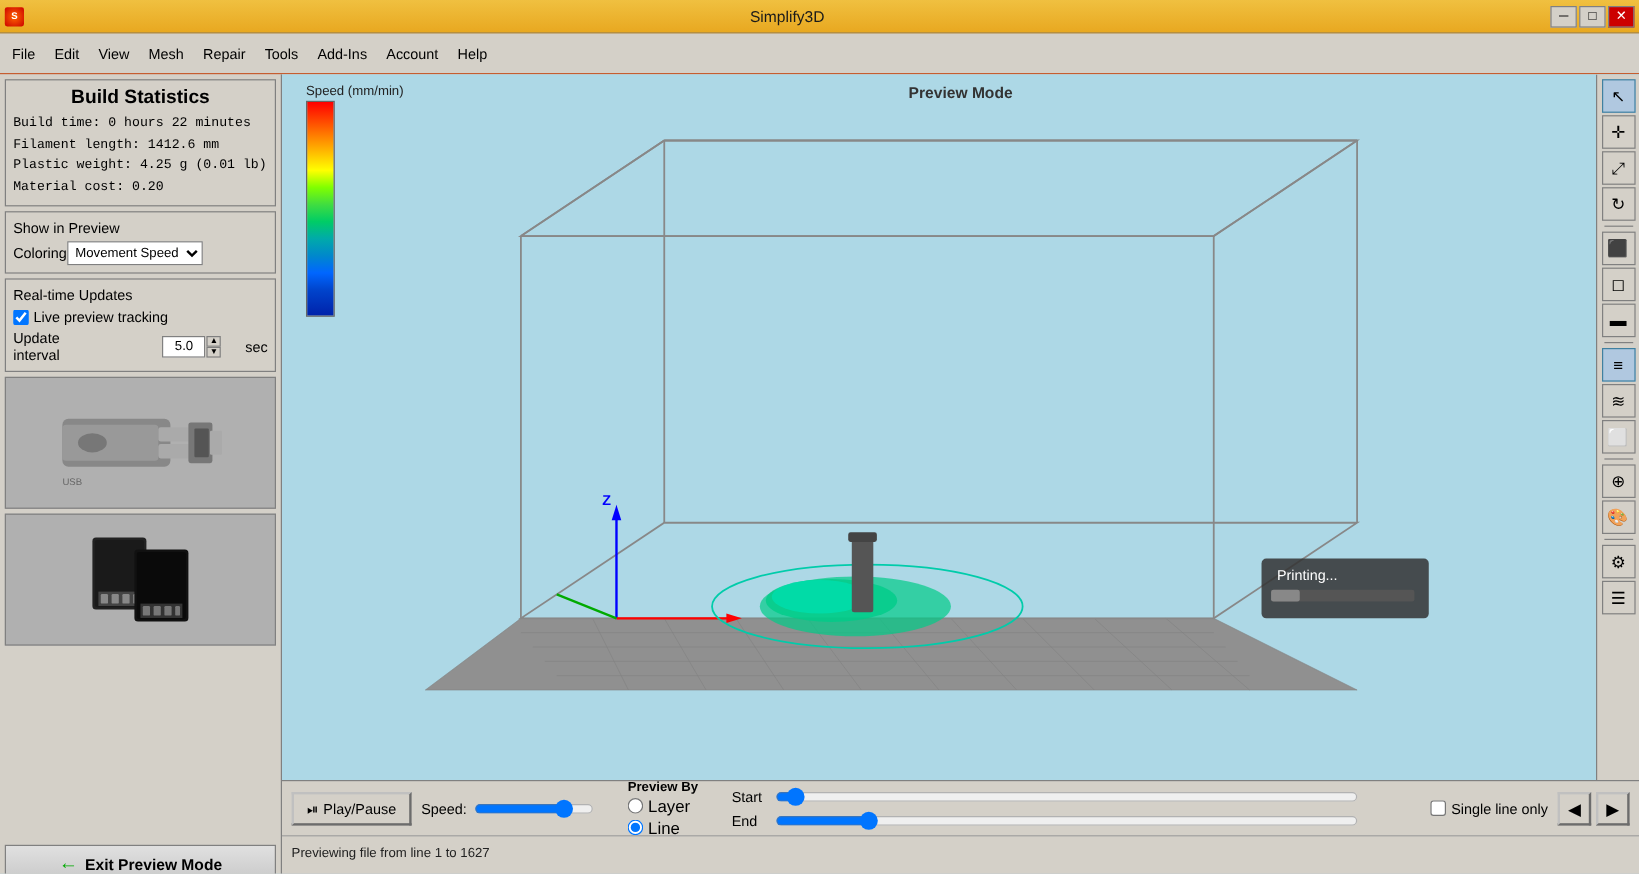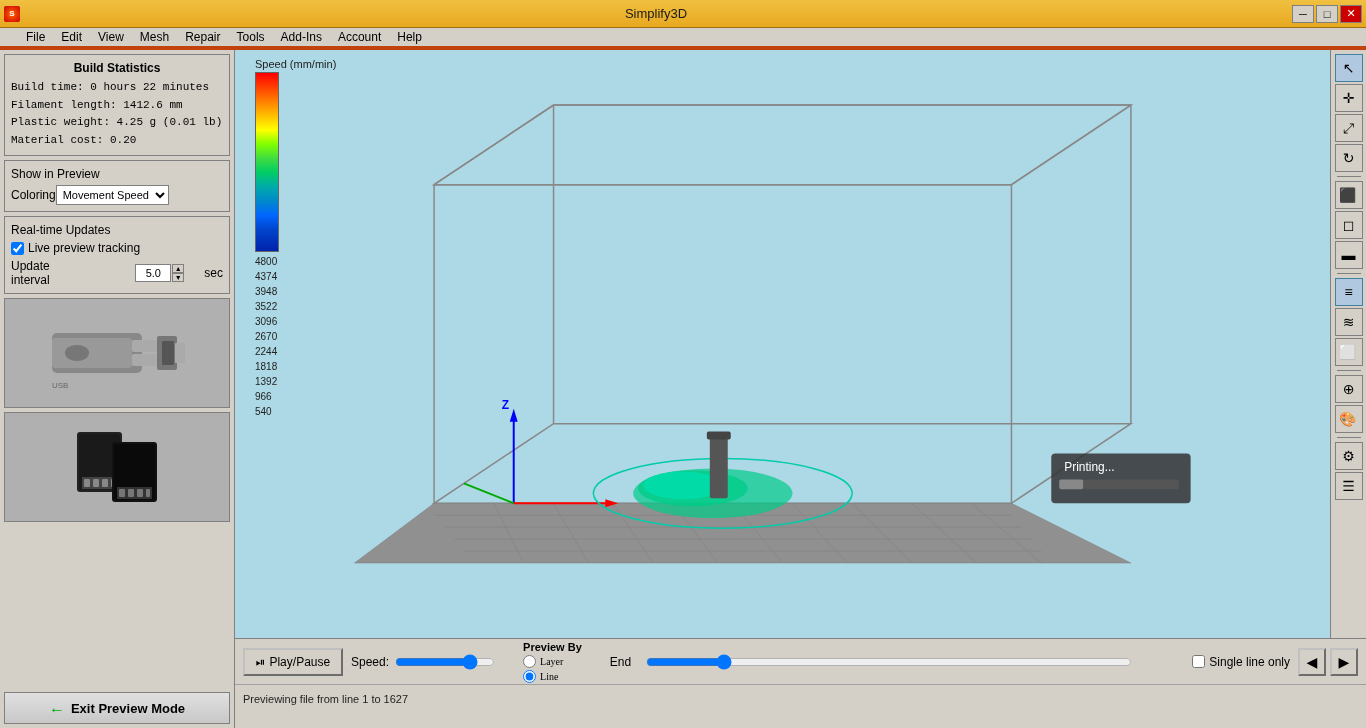--- a/index.html
+++ b/index.html
@@ -17,26 +17,26 @@
     }
     #title-bar .title-left { display: flex; align-items: center; gap: 6px; }
     #title-bar .app-icon { width: 16px; height: 16px; background: radial-gradient(circle, #ff6600, #cc0000); border-radius: 2px; display: flex; align-items: center; justify-content: center; font-size: 8px; color: white; font-weight: bold; }
     #title-bar .title-text { font-size: 13px; font-weight: normal; color: #1a1a1a; flex: 1; text-align: center; }
     #title-bar .title-controls { display: flex; gap: 2px; }
     #title-bar .title-btn { width: 22px; height: 18px; background: #d4d0c8; border: 1px solid #808080; font-size: 11px; cursor: pointer; display: flex; align-items: center; justify-content: center; }
     #title-bar .title-btn.close { background: #cc0000; color: white; }
 
     
     #menu-bar {
-      height: 22px;
-      background: #d4d0c8;
-      display: flex;
-      align-items: center;
-      padding: 0 18px;
-      border-bottom: 4px solid #c2410c;
+      height: 34px;
+      background: #d4d0c8;
+      display: flex;
+      align-items: center;
+      padding: 0 2px;
+      border-bottom: 1px solid #c2410c;
     }
     .menu-item { padding: 2px 8px; cursor: pointer; font-size: 12px; color: #000; }
 
     
     #main-layout {
       display: flex;
       height: calc(728px - 28px - 22px);
     }
 
     
@@ -50,21 +50,21 @@
       gap: 4px;
       overflow: hidden;
     }
 
     .panel-box {
       background: #d4d0c8;
       border: 1px solid #808080;
       padding: 6px;
     }
 
-    .panel-title { font-weight: bold; font-size: 12px; margin-bottom: 4px; text-align: center; }
+    .panel-title { font-weight: bold; font-size: 16px; margin-bottom: 4px; text-align: center; }
 
     .stats-text { font-size: 11px; line-height: 1.6; font-family: Liberation Mono, monospace; }
 
     .section-header { font-size: 12px; font-weight: normal; margin-bottom: 4px; }
 
     .checkbox-row { display: flex; align-items: center; gap: 4px; margin-bottom: 2px; }
     .checkbox-row input[type="checkbox"] { width: 13px; height: 13px; cursor: pointer; }
     .checkbox-row label { font-size: 12px; cursor: pointer; }
 
     .coloring-row { display: flex; align-items: center; gap: 0; margin-top: 4px; }
@@ -226,21 +226,21 @@
       font-size: 12px;
     }
 
     .speed-row { display: flex; align-items: center; gap: 6px; }
     .speed-slider { width: 100px; cursor: pointer; }
 
     .preview-by-group { display: flex; flex-direction: column; gap: 2px; margin-left: 20px; }
     .preview-by-title { font-size: 11px; font-weight: bold; }
     .radio-row { display: flex; align-items: center; gap: 4px; }
     .radio-row input[type="radio"] { cursor: pointer; }
-    .radio-row label { font-size: 10px; cursor: pointer; font-family: Liberation Serif, serif; }
+    .radio-row label { font-size: 14px; cursor: pointer; }
 
     .start-end-group { flex: 1; display: flex; flex-direction: column; gap: 4px; padding-left: 20px; }
     .slider-row { display: flex; align-items: center; gap: 6px; }
     .slider-row label { font-size: 12px; width: 30px; }
     .long-slider { flex: 1; cursor: pointer; }
 
     .single-line-check { display: flex; align-items: center; gap: 4px; margin-left: 8px; padding-left: 44px; }
     .single-line-check input[type="checkbox"] { cursor: pointer; }
     .single-line-check label { font-size: 12px; cursor: pointer; }
 
@@ -380,35 +380,23 @@
 
   </div>
 
   <div id="right-panel">
 
     <div id="viewport">
 
       <div id="speed-legend">
         <div class="legend-title">Speed (mm/min)</div>
         <div id="legend-bar"></div>
-        <div class="legend-labels">
-          <div>4800</div>
-          <div>4374</div>
-          <div>3948</div>
-          <div>3522</div>
-          <div>3096</div>
-          <div>2670</div>
-          <div>2244</div>
-          <div>1818</div>
-          <div>1392</div>
-          <div>966</div>
-          <div>540</div>
-        </div>
-      </div>
-
+      </div>
+
+      <div id="viewport-title">Preview Mode</div>
 
       <svg id="scene-svg" viewBox="0 0 1100 560" preserveAspectRatio="xMidYMid meet">
 
         <g>
 
           <polygon points="200,440 780,440 900,500 120,500" fill="#909090" stroke="#808080" stroke-width="0.5"></polygon>
 
           <line x1="200" y1="452" x2="780" y2="452" stroke="#808080" stroke-width="0.5"></line>
           <line x1="210" y1="464" x2="790" y2="464" stroke="#808080" stroke-width="0.5"></line>
           <line x1="220" y1="476" x2="800" y2="476" stroke="#808080" stroke-width="0.5"></line>
@@ -519,20 +507,24 @@
             <label for="layer-radio">Layer</label>
           </div>
           <div class="radio-row">
             <input type="radio" name="preview-by" id="line-radio" checked="" style="">
             <label for="line-radio">Line</label>
           </div>
         </div>
 
         <div class="start-end-group">
           <div class="slider-row">
+            <label>Start</label>
+            <input type="range" class="long-slider" min="0" max="100" value="2" style="">
+          </div>
+          <div class="slider-row">
             <label>End</label>
             <input type="range" class="long-slider" min="0" max="100" value="15" style="">
           </div>
         </div>
 
         <div class="single-line-check">
           <input type="checkbox" id="single-line" style="">
           <label for="single-line">Single line only</label>
         </div>
 

